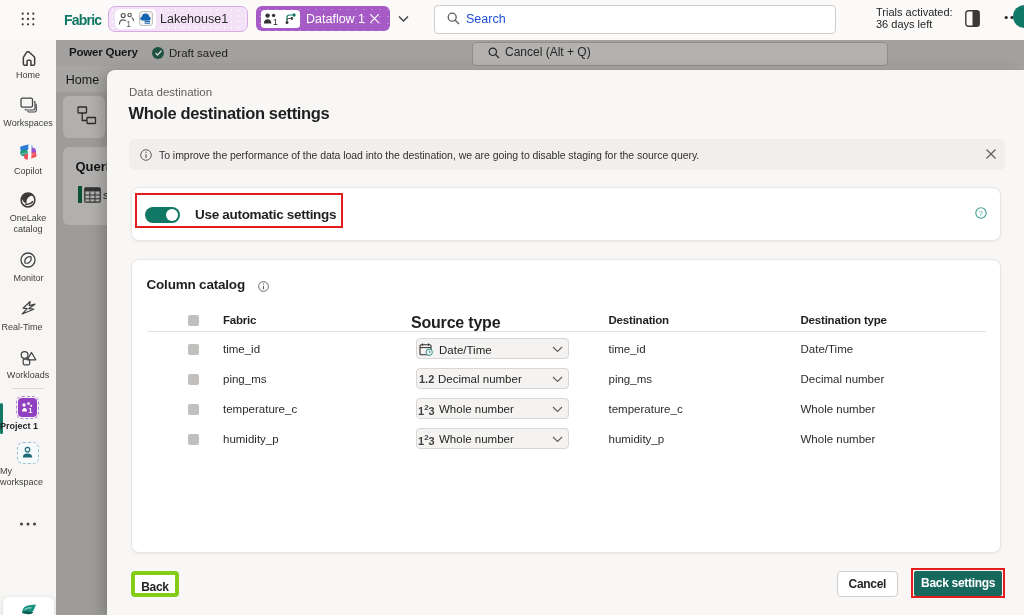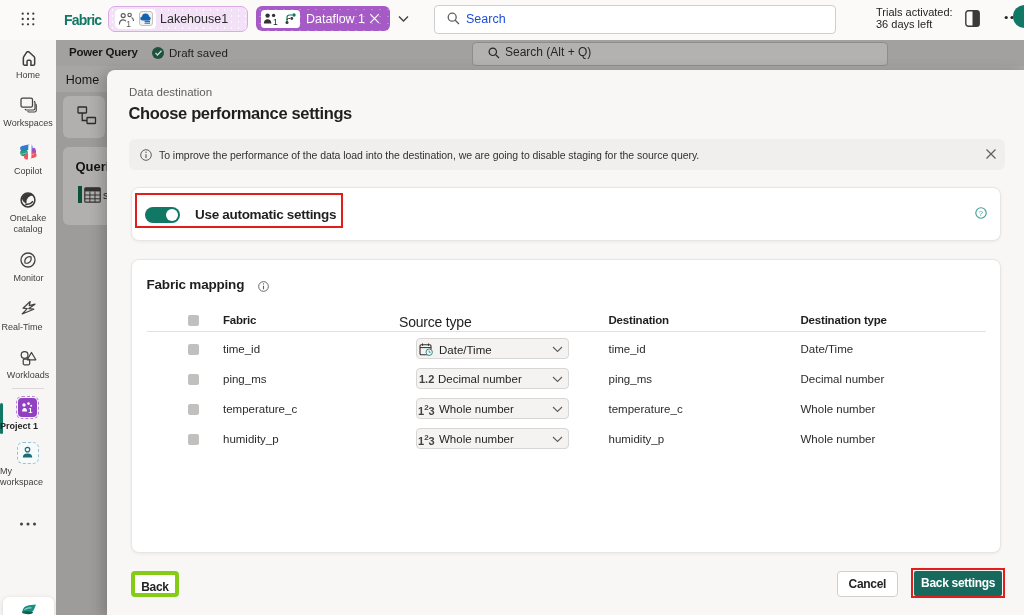--- a/index.html
+++ b/index.html
@@ -191,21 +191,21 @@
   <div class="abs" style="left:96px;top:7px;width:12px;height:12px;border-radius:50%;background:#1d5240"></div>
   <svg class="abs" style="left:98.5px;top:10px" width="7" height="6" viewBox="0 0 7 6">
       <path d="M0.5 3 L2.5 5 L6.5 0.8" fill="none" stroke="#cfd8d2" stroke-width="1.3"></path>
     </svg>
   <div class="txt" style="left:113px;top:6.5px;font-size:11.5px;color:#1d1d1c">Draft saved</div>
   <div class="abs" style="left:416px;top:2px;width:414px;height:21.5px;background:#b3b2b0;border:1px solid #8e8d8b;border-radius:4px"></div>
   <svg class="abs" style="left:432px;top:7px" width="12" height="12" viewBox="0 0 12 12">
     <circle cx="4.8" cy="4.8" r="3.7" fill="none" stroke="#262626" stroke-width="1.2"></circle>
     <path d="M7.6 7.6 L11 11" stroke="#262626" stroke-width="1.2"></path>
   </svg>
-  <div class="txt" style="left:449px;top:5px;font-size:12px;color:#262626">Search (Alt + Q)</div>
+  <div class="txt" style="left:449px;top:5px;font-size:12px;color:#262626">Cancel (Alt + Q)</div>
 
   <div class="abs" style="left:0;top:26px;width:968px;height:26px;background:#a7a6a4"></div>
   <div class="txt" style="left:9.8px;top:32.5px;font-size:12.5px;color:#161616">Home</div>
 
   <div class="abs" style="left:6.5px;top:55.8px;width:42.3px;height:42.2px;background:#b1b0ae;border-radius:6px"></div>
   <svg class="abs" style="left:21px;top:66px" width="20" height="19" viewBox="0 0 20 19">
     <g fill="none" stroke="#2c2b2a" stroke-width="1.3">
       <rect x="1" y="1" width="8.5" height="6" rx="0.5"></rect>
       <rect x="10" y="11.5" width="8.5" height="6" rx="0.5"></rect>
       <path d="M5.2 7 L5.2 14.5 L10 14.5"></path>
@@ -219,21 +219,21 @@
     <rect x="0.8" y="0.8" width="15.4" height="14.4" rx="1" fill="none" stroke="#333" stroke-width="1.2"></rect>
     <rect x="0.8" y="0.8" width="15.4" height="3.6" fill="#333"></rect>
     <path d="M0.8 8 L16.2 8 M0.8 11.8 L16.2 11.8 M5.9 4.4 L5.9 15.2 M11 4.4 L11 15.2" stroke="#333" stroke-width="1"></path>
   </svg>
   <div class="txt" style="left:47px;top:149px;font-size:11px;color:#222">s</div>
 </div>
 
 <div class="abs" id="modal" style="left:107px;top:70px;width:917px;height:545px;background:#f8f7f5;border-top-left-radius:8px;box-shadow:-5px 2px 14px rgba(0,0,0,0.20)">
 
   <div class="txt" style="left:22px;top:16px;font-size:11.5px;color:#605e5c">Data destination</div>
-  <div class="txt" style="left:21.5px;top:33.5px;font-size:16.5px;font-weight:bold;color:#1f1f1f;letter-spacing:-0.35px">Choose performance settings</div>
+  <div class="txt" style="left:21.5px;top:33.5px;font-size:16.5px;font-weight:bold;color:#1f1f1f;letter-spacing:-0.35px">Whole destination settings</div>
 
   <div class="abs" style="left:22px;top:69px;width:876px;height:31px;background:#f1efed;border-radius:6px"></div>
   <svg class="abs" style="left:33px;top:78.5px" width="12" height="12" viewBox="0 0 12 12">
     <circle cx="6" cy="6" r="5.3" fill="none" stroke="#605e5c" stroke-width="1"></circle>
     <path d="M6 5.2 L6 9" stroke="#605e5c" stroke-width="1.2"></path>
     <circle cx="6" cy="3.2" r="0.7" fill="#605e5c"></circle>
   </svg>
   <div class="txt" style="left:52px;top:78.5px;font-size:10.5px;color:#323130;letter-spacing:-0.05px">To improve the performance of the data load into the destination, we are going to disable staging for the source query.</div>
   <svg class="abs" style="left:878px;top:77.5px" width="12" height="12" viewBox="0 0 12 12">
     <path d="M1.5 1.5 L10.5 10.5 M10.5 1.5 L1.5 10.5" stroke="#605e5c" stroke-width="1.2"></path>
@@ -243,29 +243,29 @@
   <div class="abs" style="left:28px;top:123px;width:208px;height:35px;border:2.5px solid #e31c1c;box-sizing:border-box"></div>
   <div class="abs" style="left:38px;top:136.5px;width:34.5px;height:16px;background:#117865;border-radius:9px"></div>
   <div class="abs" style="left:58.5px;top:138.5px;width:12px;height:12px;background:#fff;border-radius:50%"></div>
   <div class="txt" style="left:88px;top:137px;font-size:13.5px;font-weight:bold;color:#1f1f1f;letter-spacing:-0.3px">Use automatic settings</div>
   <svg class="abs" style="left:868px;top:137px" width="12" height="12" viewBox="0 0 12 12">
     <circle cx="6" cy="6" r="5.2" fill="none" stroke="#3d9e93" stroke-width="1.1"></circle>
     <text x="3.8" y="8.6" font-size="7.5" fill="#3d9e93" font-family="Liberation Sans">?</text>
   </svg>
 
   <div class="abs" style="left:24px;top:189px;width:870px;height:294px;background:#fff;border:1px solid #e8e6e4;border-radius:8px;box-shadow:0 1px 3px rgba(0,0,0,0.06);box-sizing:border-box"></div>
-  <div class="txt" style="left:39.5px;top:207px;font-size:13.5px;font-weight:bold;color:#1f1f1f;letter-spacing:-0.2px">Fabric mapping</div>
+  <div class="txt" style="left:39.5px;top:207px;font-size:13.5px;font-weight:bold;color:#1f1f1f;letter-spacing:-0.2px">Column catalog</div>
   <svg class="abs" style="left:151px;top:210.5px" width="11" height="11" viewBox="0 0 12 12">
     <circle cx="6" cy="6" r="5.3" fill="none" stroke="#605e5c" stroke-width="1"></circle>
     <path d="M6 5.2 L6 9" stroke="#605e5c" stroke-width="1.2"></path>
     <circle cx="6" cy="3.2" r="0.7" fill="#605e5c"></circle>
   </svg>
 
   <div class="txt" style="left:116px;top:243.5px;font-size:11.5px;font-weight:bold;color:#1f1f1f;letter-spacing:-0.2px">Fabric</div>
-  <div class="txt" style="left:292px;top:243.5px;font-size:14px;font-weight:normal;color:#1f1f1f;letter-spacing:-0.2px">Source type</div>
+  <div class="txt" style="left:304px;top:243.5px;font-size:16px;font-weight:bold;color:#1f1f1f;letter-spacing:-0.2px">Source type</div>
   <div class="txt" style="left:501.5px;top:243.5px;font-size:11.5px;font-weight:bold;color:#1f1f1f;letter-spacing:-0.2px">Destination</div>
   <div class="txt" style="left:693.5px;top:243.5px;font-size:11.5px;font-weight:bold;color:#1f1f1f;letter-spacing:-0.2px">Destination type</div>
   <div class="abs" style="left:39.5px;top:260.5px;width:839.5px;height:1px;background:#e3e1df"></div>
 
   <div class="abs" style="left:80.5px;top:244.5px;width:11px;height:11px;background:#c2c0be;border-radius:2px"></div>
 
   <div class="abs" style="left:80.5px;top:273.5px;width:11px;height:11px;background:#c2c0be;border-radius:2px"></div>
   <div class="abs" style="left:80.5px;top:303.5px;width:11px;height:11px;background:#c2c0be;border-radius:2px"></div>
   <div class="abs" style="left:80.5px;top:333.5px;width:11px;height:11px;background:#c2c0be;border-radius:2px"></div>
   <div class="abs" style="left:80.5px;top:363.5px;width:11px;height:11px;background:#c2c0be;border-radius:2px"></div>

